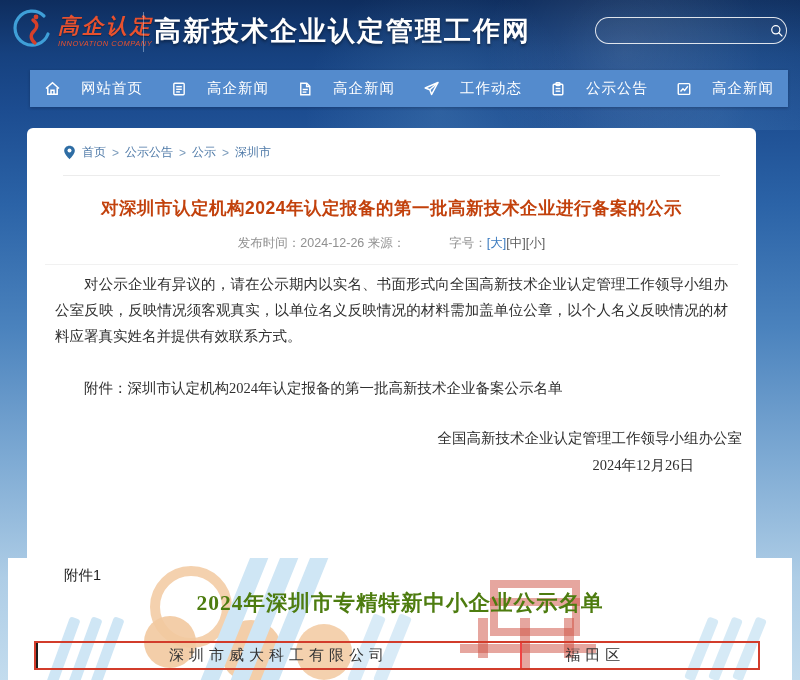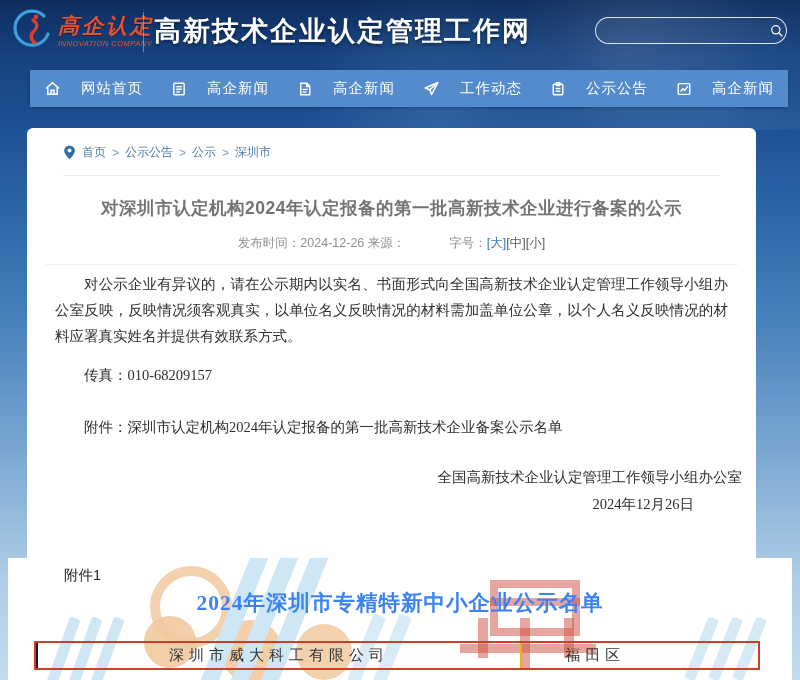--- a/index.html
+++ b/index.html
@@ -33,21 +33,21 @@
   .nav{position:absolute;left:30px;top:70px;width:758px;height:37px;background:#548bcd;
     display:flex;align-items:center;justify-content:space-around;box-shadow:0 1px 3px rgba(0,0,20,.25);}
   .nav-item{display:flex;align-items:center;gap:20px;color:#fff;font-size:14.5px;cursor:pointer;letter-spacing:1px;}
   .nav-item svg{display:block;}
   
   .card{position:absolute;left:27px;top:128px;width:729px;height:445px;background:#fff;border-radius:6px 6px 0 0;}
   .breadcrumb{display:flex;align-items:center;gap:6px;padding:16px 36px 10px 36px;font-size:12px;color:#4f7aa8;}
   .breadcrumb .crumb{cursor:pointer;}
   .breadcrumb .sep{color:#7d9cbc;}
   .bc-divider{height:1px;background:#ececec;margin:4px 36px 0 36px;}
-  .art-title{margin:20px 46px 0 46px;text-align:center;font-size:17.5px;font-weight:bold;color:#737373;letter-spacing:.5px;}
+  .art-title{margin:20px 46px 0 46px;text-align:center;font-size:17.5px;font-weight:bold;color:#c2410c;letter-spacing:.5px;}
   .art-meta{margin-top:15px;text-align:center;font-size:12.5px;color:#909090;}
   .art-meta .gap{display:inline-block;width:44px;}
   .size-large{color:#3a7abf;}
   .size-mid,.size-small{color:#5a5a5a;}
   .meta-divider{height:1px;background:#f1f1f1;margin:12px 18px 0 18px;}
   .art-body{padding:6px 28px 0 28px;font-family:"Liberation Serif","DejaVu Serif",serif;
     font-size:14.5px;color:#2f2f2f;line-height:26px;}
   .art-body p{margin:0;text-indent:2em;text-align:justify;}
   .p-fax{margin-top:13px !important;}
   .p-attach{margin-top:26px !important;}
@@ -56,27 +56,27 @@
   
   .attach-panel{position:absolute;left:8px;top:558px;width:784px;height:122px;background:#fff;overflow:hidden;}
   .wm{position:absolute;pointer-events:none;}
   .wm-stripe{background:#cfe6f5;border-radius:3px;}
   .wm-circle{border-radius:50%;background:#f2c9a0;}
   .wm-ring{border-radius:50%;border:10px solid #f2c9a0;background:transparent;}
   .wm-red{background:rgba(206,78,64,.5);}
   .wm-redbox{border:8px solid rgba(206,78,64,.5);background:transparent;}
   .attach-label{position:absolute;left:56px;top:8px;font-size:14.5px;color:#1e1e1e;}
   .attach-title{position:absolute;left:0;top:30px;width:100%;text-align:center;
-    font-family:"Liberation Serif","DejaVu Serif",serif;font-size:21.5px;font-weight:bold;color:#3b82f6;letter-spacing:1px;}
+    font-family:"Liberation Serif","DejaVu Serif",serif;font-size:21.5px;font-weight:bold;color:#4d7c0f;letter-spacing:1px;}
   .attach-table{position:absolute;left:26px;top:83px;width:726px;height:29px;display:flex;
     border:2.5px solid #d23c2b;box-sizing:border-box;}
   .attach-table .cell{display:flex;align-items:center;justify-content:center;
     font-family:"Liberation Serif","DejaVu Serif",serif;font-size:15px;color:#333;box-sizing:border-box;}
   .cell-no{width:12.4%;letter-spacing:5px;}
-  .cell-company{width:67.3%;border-left:2px solid #1c1c1c;border-right:2px solid #eab308;letter-spacing:5px;color:#3d3d3d;}
+  .cell-company{width:67.3%;border-left:2px solid #1c1c1c;border-right:2px solid #ef4444;letter-spacing:5px;color:#3d3d3d;}
   .cell-district{width:20.3%;letter-spacing:5px;}
 </style>
 </head>
 <body>
 
 <div class="bg-texture"></div>
 
 <div class="header">
   <div class="logo-wrap">
     <svg class="logo-mark" viewBox="0 0 44 46">
@@ -173,21 +173,20 @@
 
   <div class="art-title">对深圳市认定机构2024年认定报备的第一批高新技术企业进行备案的公示</div>
 
   <div class="art-meta">
     <span>发布时间：2024-12-26 来源：</span><span class="gap"></span><span>字号：</span><span class="size-large">[大]</span><span class="size-mid">[中]</span><span class="size-small">[小]</span>
   </div>
   <div class="meta-divider"></div>
 
   <div class="art-body">
     <p>对公示企业有异议的，请在公示期内以实名、书面形式向全国高新技术企业认定管理工作领导小组办公室反映，反映情况须客观真实，以单位名义反映情况的材料需加盖单位公章，以个人名义反映情况的材料应署真实姓名并提供有效联系方式。</p>
-    <p class="p-fax">传真：010-68209157</p>
     <p class="p-attach">附件：深圳市认定机构2024年认定报备的第一批高新技术企业备案公示名单</p>
   </div>
 
   <div class="sig-org">全国高新技术企业认定管理工作领导小组办公室</div>
   <div class="sig-date">2024年12月26日</div>
 </div>
 
 <div class="attach-panel">
 
   <div class="wm wm-ring" style="left:142px;top:8px;width:62px;height:62px;opacity:.85;"></div>

